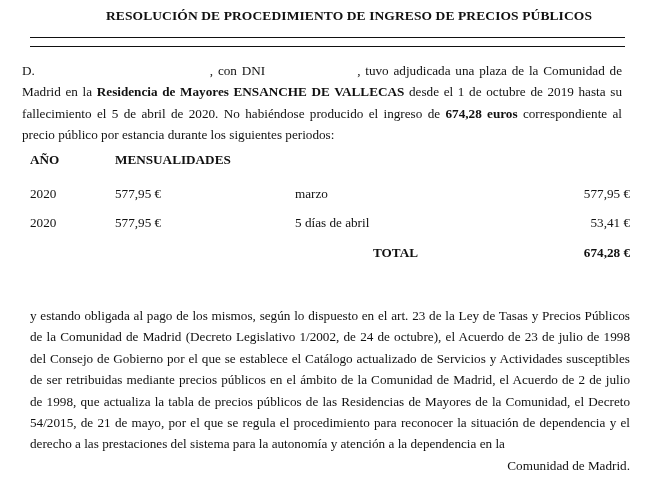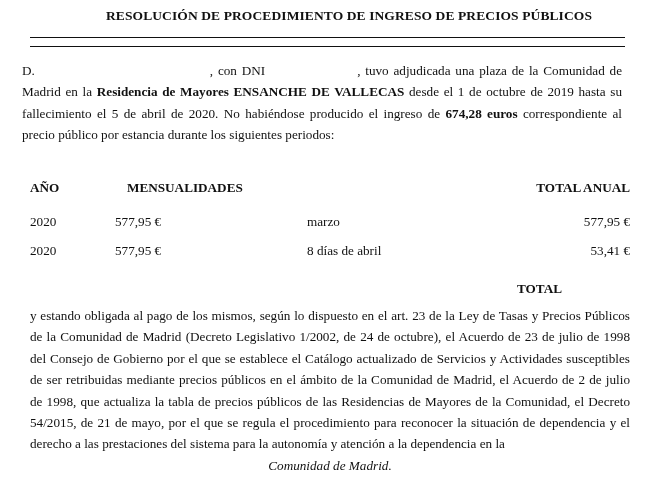--- a/index.html
+++ b/index.html
@@ -60,39 +60,39 @@
     border-bottom: 0px solid transparent;
   }
   .redaction-2 {
     display: inline-block;
     width: 92px;
   }
   b { font-weight: bold; }
 
   .table {
     position: absolute;
-    top: 180px;
+    top: 152px;
     left: 30px;
     width: 600px;
     font-size: 13.2px;
   }
   .trow {
     display: flex;
     align-items: baseline;
   }
   .thead {
     font-weight: bold;
     margin-bottom: 18px;
   }
   .c-year   { width: 85px; }
   .c-import { width: 180px; }
-  .c-mens   { flex: 1; margin-left: 12px; }
+  .c-mens   { flex: 1; }
   .c-total  { width: 118px; text-align: right; }
   .trow.data { margin-bottom: 13px; justify-content: center; }
-  .trow.total-row { margin-top: 22px; gap: 26px; }
+  .trow.total-row { margin-top: 14px; gap: 26px; }
   .total-label {
     flex: 1;
     text-align: right;
     padding-right: 68px;
     font-weight: bold;
   }
   .total-value {
     width: 118px;
     text-align: right;
     font-weight: bold;
@@ -101,21 +101,21 @@
   .body-bottom {
     position: absolute;
     top: 305px;
     left: 30px;
     width: 600px;
     font-size: 13.2px;
     line-height: 1.62;
     text-align: justify;
   }
   .body-bottom p { margin: 0; }
-  .lastline { text-align: center; font-style: italic; }
+  .lastline { text-align: right; }
 </style>
 </head>
 <body>
 
 <div class="page">
 
   <div class="title-block">
     <div class="doc-title">RESOLUCIÓN DE PROCEDIMIENTO DE INGRESO DE PRECIOS PÚBLICOS</div>
   </div>
 
@@ -126,39 +126,39 @@
     <p>
       <span>D.</span><span class="redaction"></span><span>, con DNI</span><span class="redaction-2"></span><span>, tuvo adjudicada una plaza de la Comunidad de Madrid en la </span><b>Residencia de Mayores ENSANCHE DE VALLECAS</b><span> desde el 1 de octubre de 2019 hasta su fallecimiento el 5 de abril de 2020. No habiéndose producido el ingreso de </span><b>674,28 euros</b><span> correspondiente al precio público por estancia durante los siguientes periodos:</span>
     </p>
   </div>
 
   <div class="table">
 
     <div class="trow thead">
       <div class="c-year">AÑO</div>
       <div class="c-mens">MENSUALIDADES</div>
-      <div class="c-total">TOTAL ANUAL</div>
     </div>
 
     <div class="trow data">
       <div class="c-year">2020</div>
       <div class="c-import">577,95 €</div>
       <div class="c-mens">marzo</div>
       <div class="c-total">577,95 €</div>
     </div>
 
     <div class="trow data">
       <div class="c-year">2020</div>
       <div class="c-import">577,95 €</div>
-      <div class="c-mens">8 días de abril</div>
+      <div class="c-mens">5 días de abril</div>
       <div class="c-total">53,41 €</div>
     </div>
 
     <div class="trow total-row">
       <div class="total-label">TOTAL</div>
+      <div class="total-value">674,28 €</div>
     </div>
 
   </div>
 
   <div class="body-bottom">
     <p>y estando obligada al pago de los mismos, según lo dispuesto en el art. 23  de la Ley de Tasas y Precios Públicos de la Comunidad de Madrid  (Decreto Legislativo 1/2002, de 24 de octubre), el Acuerdo de 23 de julio de 1998 del Consejo de Gobierno  por el que se establece el Catálogo actualizado de Servicios y Actividades susceptibles de ser retribuidas mediante precios públicos en el ámbito de la Comunidad de Madrid, el Acuerdo de 2 de julio de 1998, que actualiza la tabla de precios públicos de las Residencias de Mayores de la Comunidad, el Decreto 54/2015, de 21 de mayo, por el que se regula el procedimiento para reconocer la situación de dependencia y el derecho a las prestaciones del sistema para la autonomía y atención a la dependencia en la</p>
     <p class="lastline">Comunidad de Madrid.</p>
   </div>
 
 </div>

